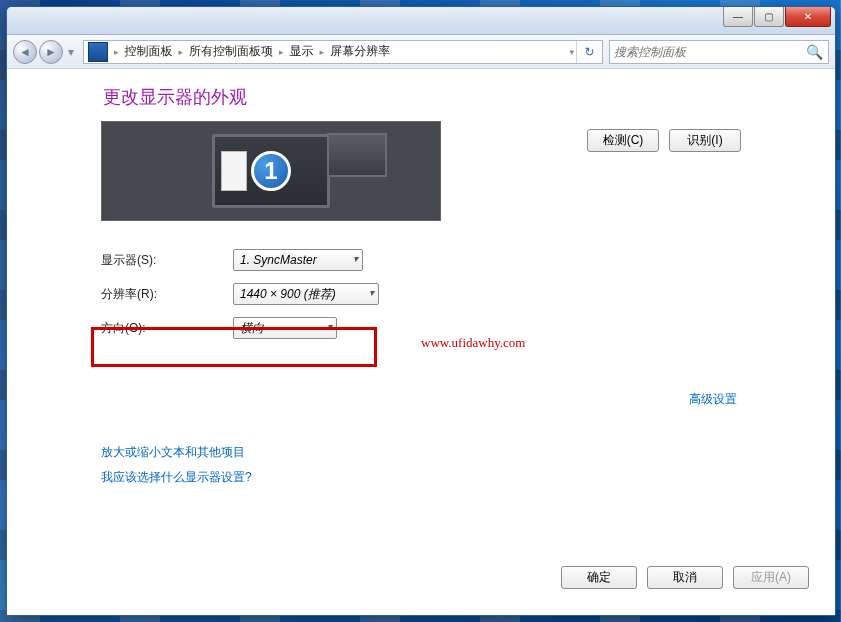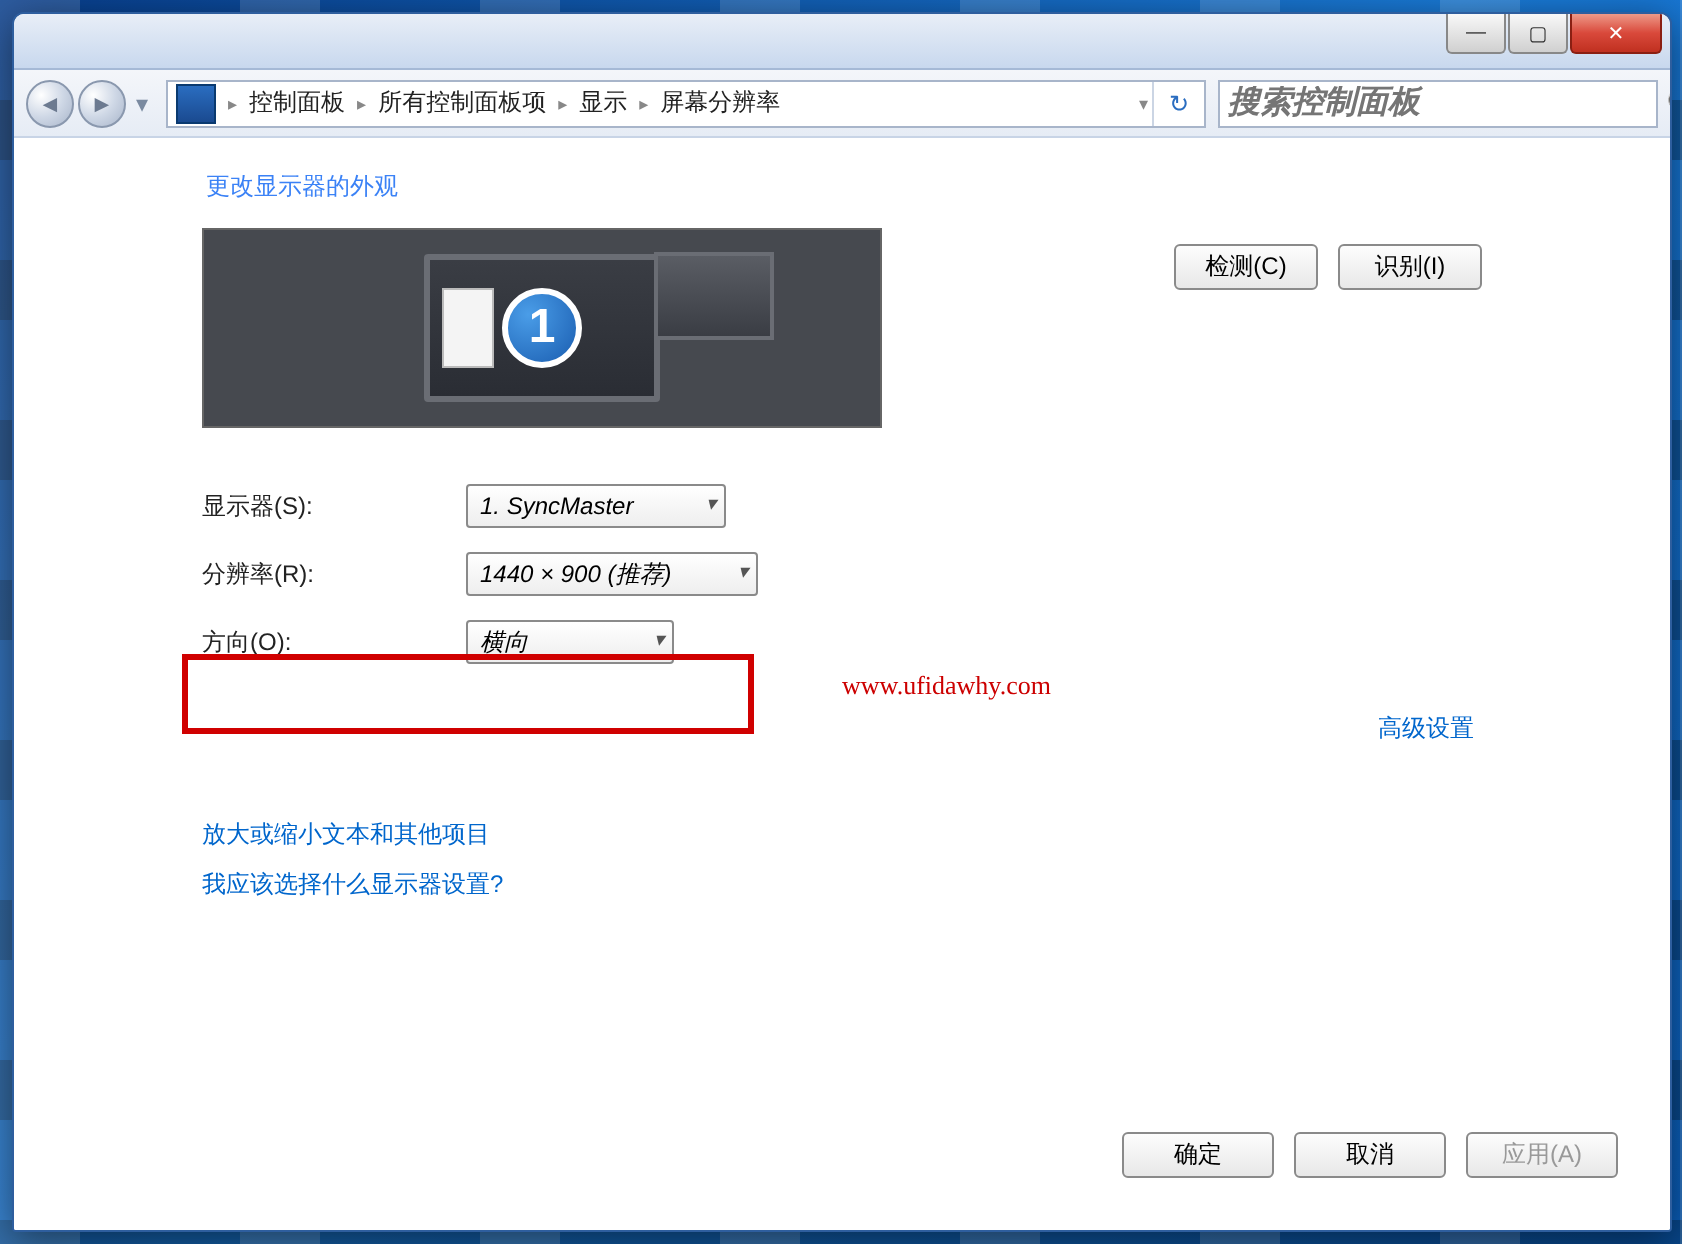--- a/index.html
+++ b/index.html
@@ -104,39 +104,38 @@
 }
 .search-bar {
   width: 220px; height: 24px;
   border: 1px solid #a8b5ca;
   background: #fff;
   display: flex; align-items: center;
   padding: 0 4px;
 }
 .search-input {
   flex: 1; border: none; outline: none;
-  font-size: 16px; color: #999; font-style: italic;
+  font-size: 12px; color: #999; font-style: italic;
   background: transparent;
-  font-weight: bold;
 }
 .search-icon { color: #2a6dc0; font-size: 14px; }
 .content {
   position: absolute;
   left: 0; right: 0; top: 62px; bottom: 0;
   background: #fff;
   padding: 16px 0 0 0;
 }
 .inner {
   margin: 0 auto;
   width: 640px;
   position: relative;
 }
 .page-title {
-  color: #3b82f6;
-  font-size: 12px;
+  color: #a21caf;
+  font-size: 18px;
   font-weight: normal;
   margin-bottom: 12px;
   padding-left: 2px;
 }
 .preview-row {
   display: flex;
   align-items: flex-start;
   gap: 16px;
 }
 .preview-box {
@@ -234,21 +233,21 @@
 }
 .watermark {
   position: absolute;
   color: #cc0000;
   font-family: Georgia, serif;
   font-size: 13px;
 }
 .link { color: #0066cc; cursor: pointer; }
 .adv-link {
   text-align: right;
-  margin-top: 24px;
+  margin-top: 52px;
   padding-right: 4px;
 }
 .help-links {
   margin-top: 36px;
 }
 .help-links div { margin-bottom: 8px; }
 .footer-buttons {
   position: absolute;
   right: 26px;
   bottom: 26px;

